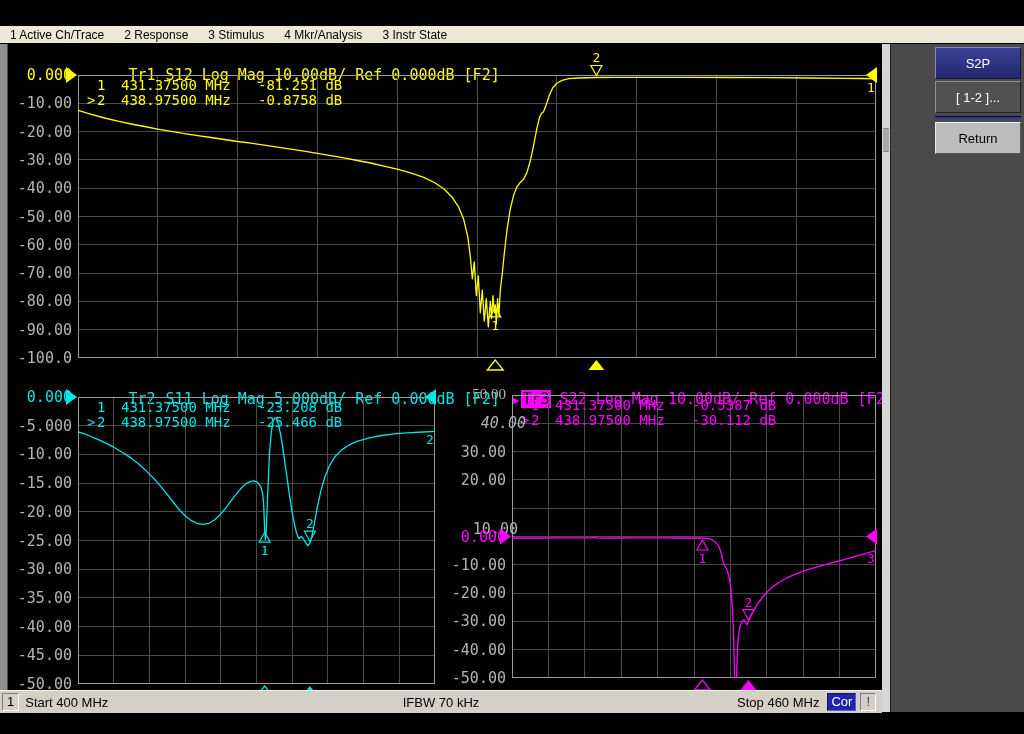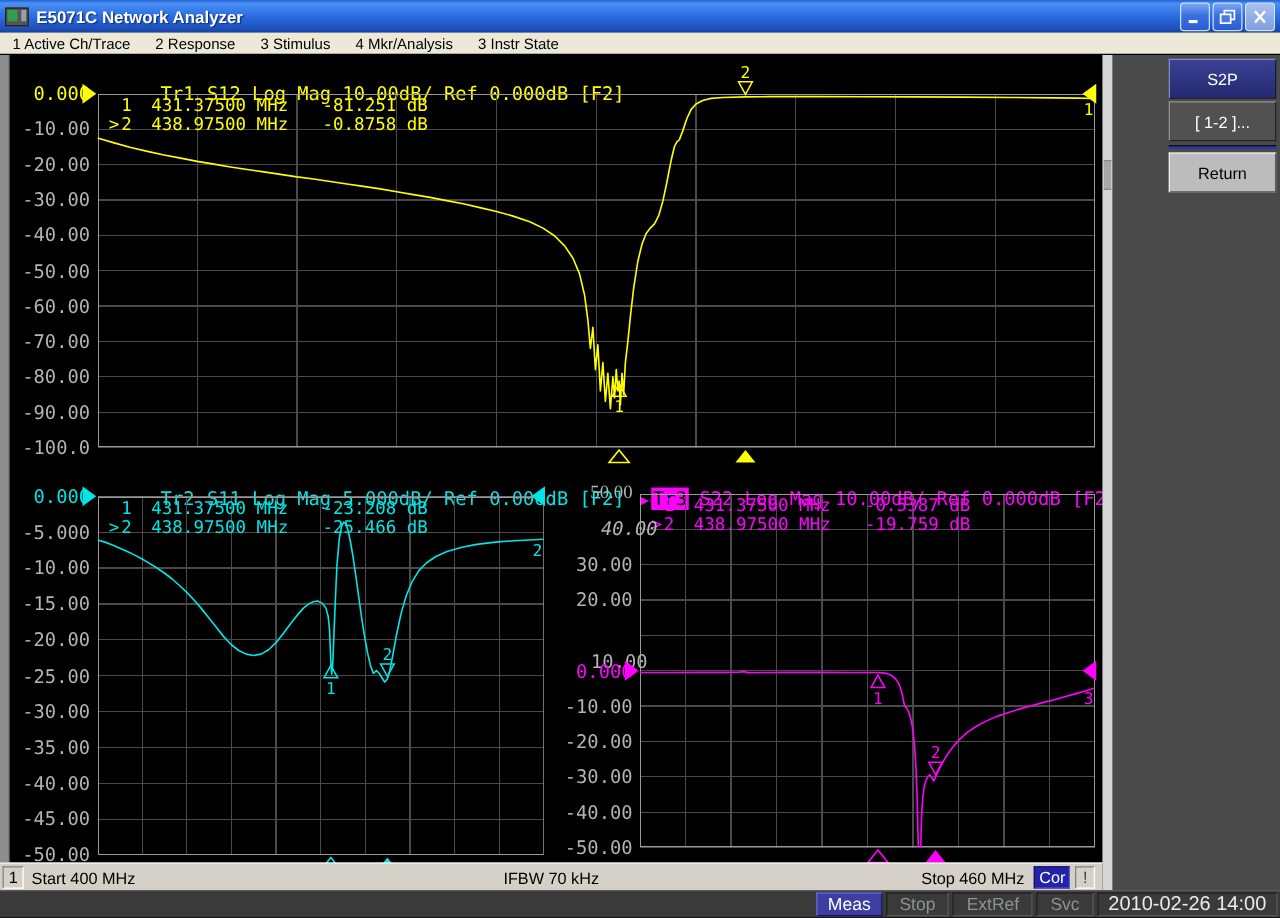--- a/index.html
+++ b/index.html
@@ -91,42 +91,20 @@
   .meas-badge{background:#3d3da2;color:#fff;padding:0 8px;height:17px;line-height:17px;
     border:1px solid;border-color:#6b6bd0 #15154f #15154f #6b6bd0;margin-right:3px;}
   .inst-date{color:#eaeaea;font-size:16px;padding:0 8px;height:17px;line-height:17px;border:1px solid;
     border-color:#1f1f1f #585858 #585858 #1f1f1f;margin-right:2px;}
 </style>
 </head>
 <body>
 
 <div class="screen">
 
-  <div class="titlebar">
-    <span class="app-icon"></span>
-    <span class="title-text">E5071C Network Analyzer</span>
-    <span class="win-buttons">
-      <span class="winbtn">
-        <svg width="14" height="13">
-            <rect x="2" y="9" width="7" height="2.5" fill="#fff"></rect>
-          </svg>
-      </span>
-      <span class="winbtn">
-        <svg width="14" height="13">
-          <rect x="4.5" y="1.5" width="8" height="7" fill="none" stroke="#fff" stroke-width="1.4"></rect>
-          <rect x="1.5" y="4.5" width="8" height="7" fill="#4a7ae4" stroke="#fff" stroke-width="1.4"></rect>
-        </svg>
-      </span>
-      <span class="winbtn pale">
-        <svg width="14" height="13">
-          <path d="M3 2 L11 11 M11 2 L3 11" stroke="#fff" stroke-width="2"></path>
-        </svg>
-      </span>
-    </span>
-  </div>
 
   <div class="menubar">
       <span class="menu-item">1 Active Ch/Trace</span>
       <span class="menu-item">2 Response</span>
       <span class="menu-item">3 Stimulus</span>
       <span class="menu-item">4 Mkr/Analysis</span>
       <span class="menu-item">3 Instr State</span>
     </div>
 
   <div class="display">
@@ -267,21 +245,21 @@
               <line x1="0" y1="169.8" x2="364" y2="169.8"></line>
               <line x1="0" y1="198.1" x2="364" y2="198.1"></line>
               <line x1="0" y1="226.4" x2="364" y2="226.4"></line>
               <line x1="0" y1="254.7" x2="364" y2="254.7"></line>
             </g>
             <rect x="0.5" y="0.5" width="363" height="282" fill="none" stroke="#9a9a9a" shape-rendering="crispEdges"></rect>
             <polyline points="0.0,143.0 24.3,143.0 48.5,142.9 66.7,142.9 78.9,142.8 82.5,142.3 86.8,143.1 97.1,143.0 121.3,142.9 145.6,142.9 169.9,143.0 182.0,143.0 190.3,143.0 194.1,143.3 197.8,143.9 200.8,145.2 203.8,147.4 206.3,150.6 208.1,154.5 209.6,159.6 210.8,165.8 211.7,169.5 212.9,170.9 214.5,173.5 216.0,177.7 217.5,184.0 218.7,192.4 219.9,205.2 220.8,220.7 221.7,243.4 222.3,268.8 222.8,288.7 223.1,305.6 224.2,305.6 224.8,274.5 225.4,254.7 226.3,242.0 227.5,233.8 229.0,228.7 230.5,225.8 232.0,225.0 233.6,227.2 235.1,229.8 236.4,226.7 237.8,223.6 239.6,219.6 242.7,213.9 246.3,208.0 250.6,202.3 256.0,196.1 262.1,190.7 268.8,186.2 276.0,182.3 285.1,178.3 294.2,175.2 303.3,172.3 312.4,169.8 321.5,167.3 330.6,165.0 339.7,162.4 348.8,159.9 356.7,157.6 364.0,155.4" fill="none" stroke="#ff00ff" stroke-width="1.3" stroke-linejoin="round"></polyline>
           </svg></div>
       <div class="marker-table" style="left: 521px; top: 354px; color: rgb(255, 0, 255);">
           <div class="mrow mono"><span class="mc-sel"></span><span class="mc-n">1</span><span class="mc-f">431.37500 MHz</span><span class="mc-v">-0.5387 dB</span></div>
-          <div class="mrow mono"><span class="mc-sel">&gt;</span><span class="mc-n">2</span><span class="mc-f">438.97500 MHz</span><span class="mc-v">-19.759 dB</span></div>
+          <div class="mrow mono"><span class="mc-sel">&gt;</span><span class="mc-n">2</span><span class="mc-f">438.97500 MHz</span><span class="mc-v">-30.112 dB</span></div>
         </div>
     <div class="ylab mono" style="left: 442px; top: 342px; font-family: Liberation Serif, serif;">50.00</div>
         <div class="ylab mono" style="left: 462px; top: 370.3px; font-style: italic;">40.00</div>
         <div class="ylab mono" style="left: 442px; top: 398.6px;">30.00</div>
         <div class="ylab mono" style="left: 442px; top: 426.9px;">20.00</div>
         <div class="ylab mono" style="left: 454px; top: 455.2px; margin-top: 21px;">10.00</div>
         <div class="ylab mono" style="left: 442px; top: 483.5px; color: rgb(255, 0, 255);">0.000</div>
         <div class="ylab mono" style="left: 442px; top: 511.8px;">-10.00</div>
         <div class="ylab mono" style="left: 442px; top: 540.1px;">-20.00</div>
         <div class="ylab mono" style="left: 442px; top: 568.4px;">-30.00</div>
@@ -315,21 +293,14 @@
 
   <div class="statusbar">
     <span class="sunken chan">1</span>
     <span class="start">Start 400 MHz</span>
     <span class="ifbw">IFBW 70 kHz</span>
     <span class="stop">Stop 460 MHz</span>
     <span class="cor-badge">Cor</span>
     <span class="sunken warn">!</span>
   </div>
 
-  <div class="instbar">
-    <span class="meas-badge">Meas</span>
-    <span class="inst-item">Stop</span>
-    <span class="inst-item">ExtRef</span>
-    <span class="inst-item">Svc</span>
-    <span class="inst-date">2010-02-26 14:00</span>
-  </div>
 
 </div>
 
 </body></html>

